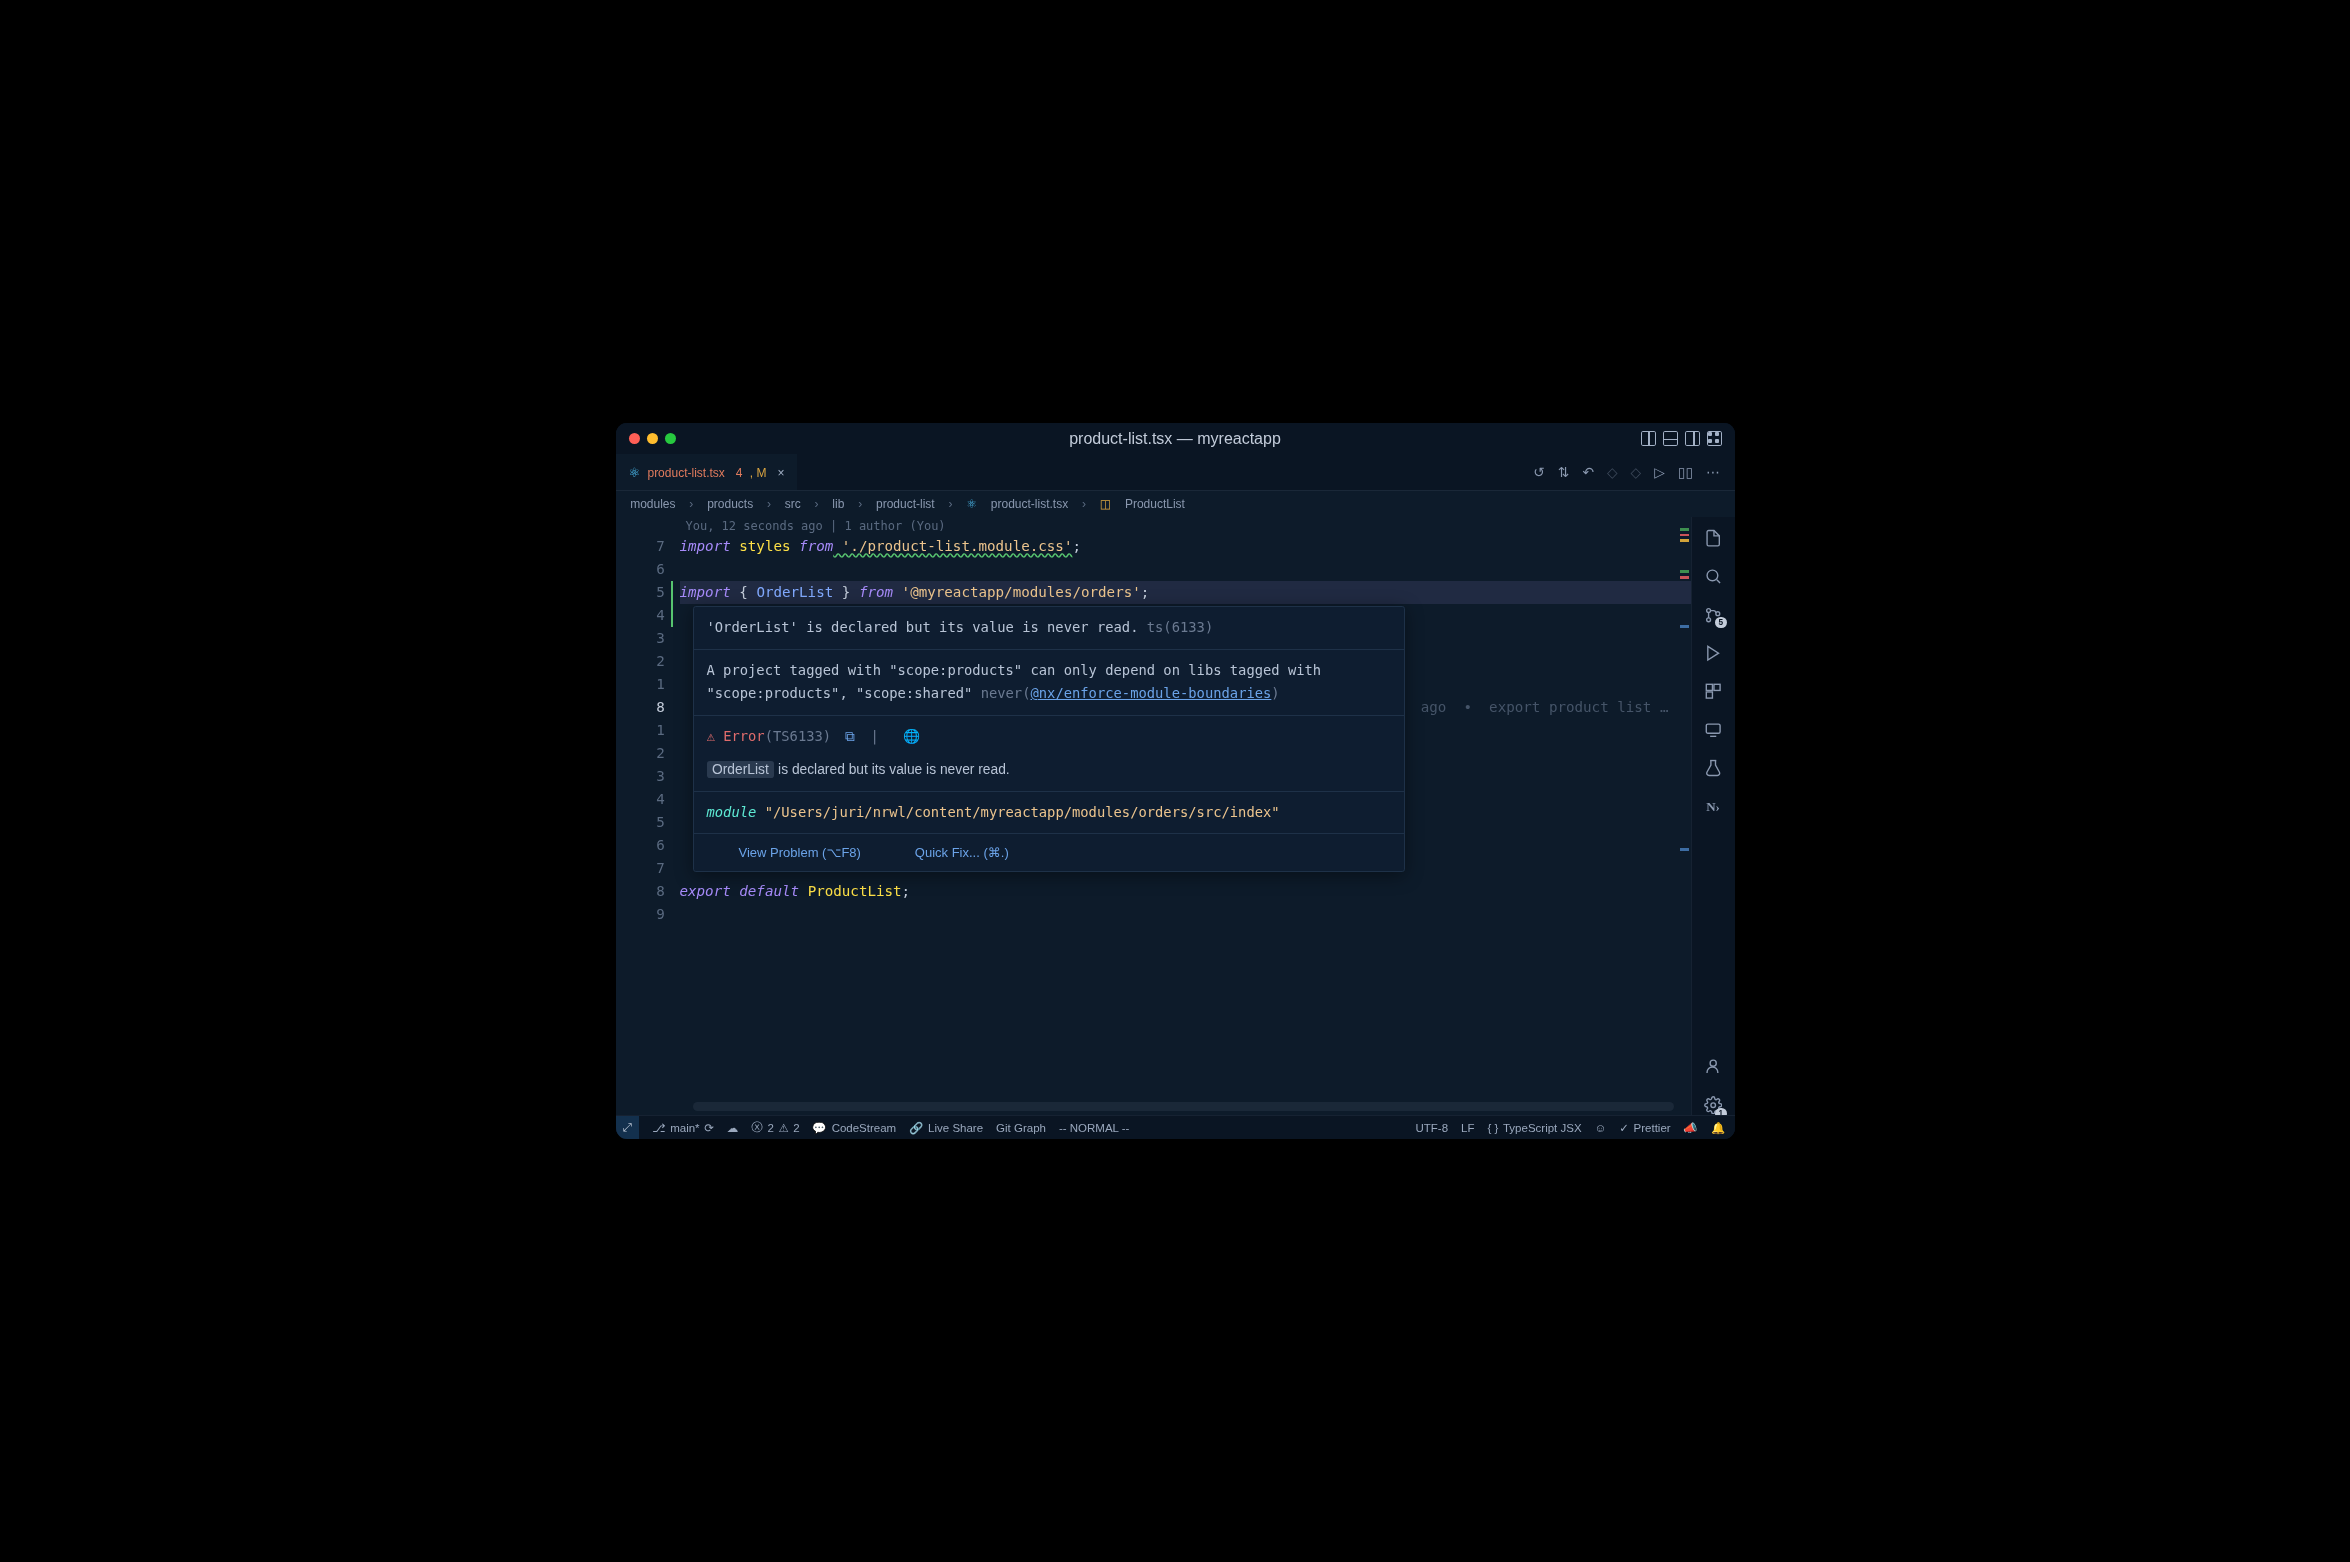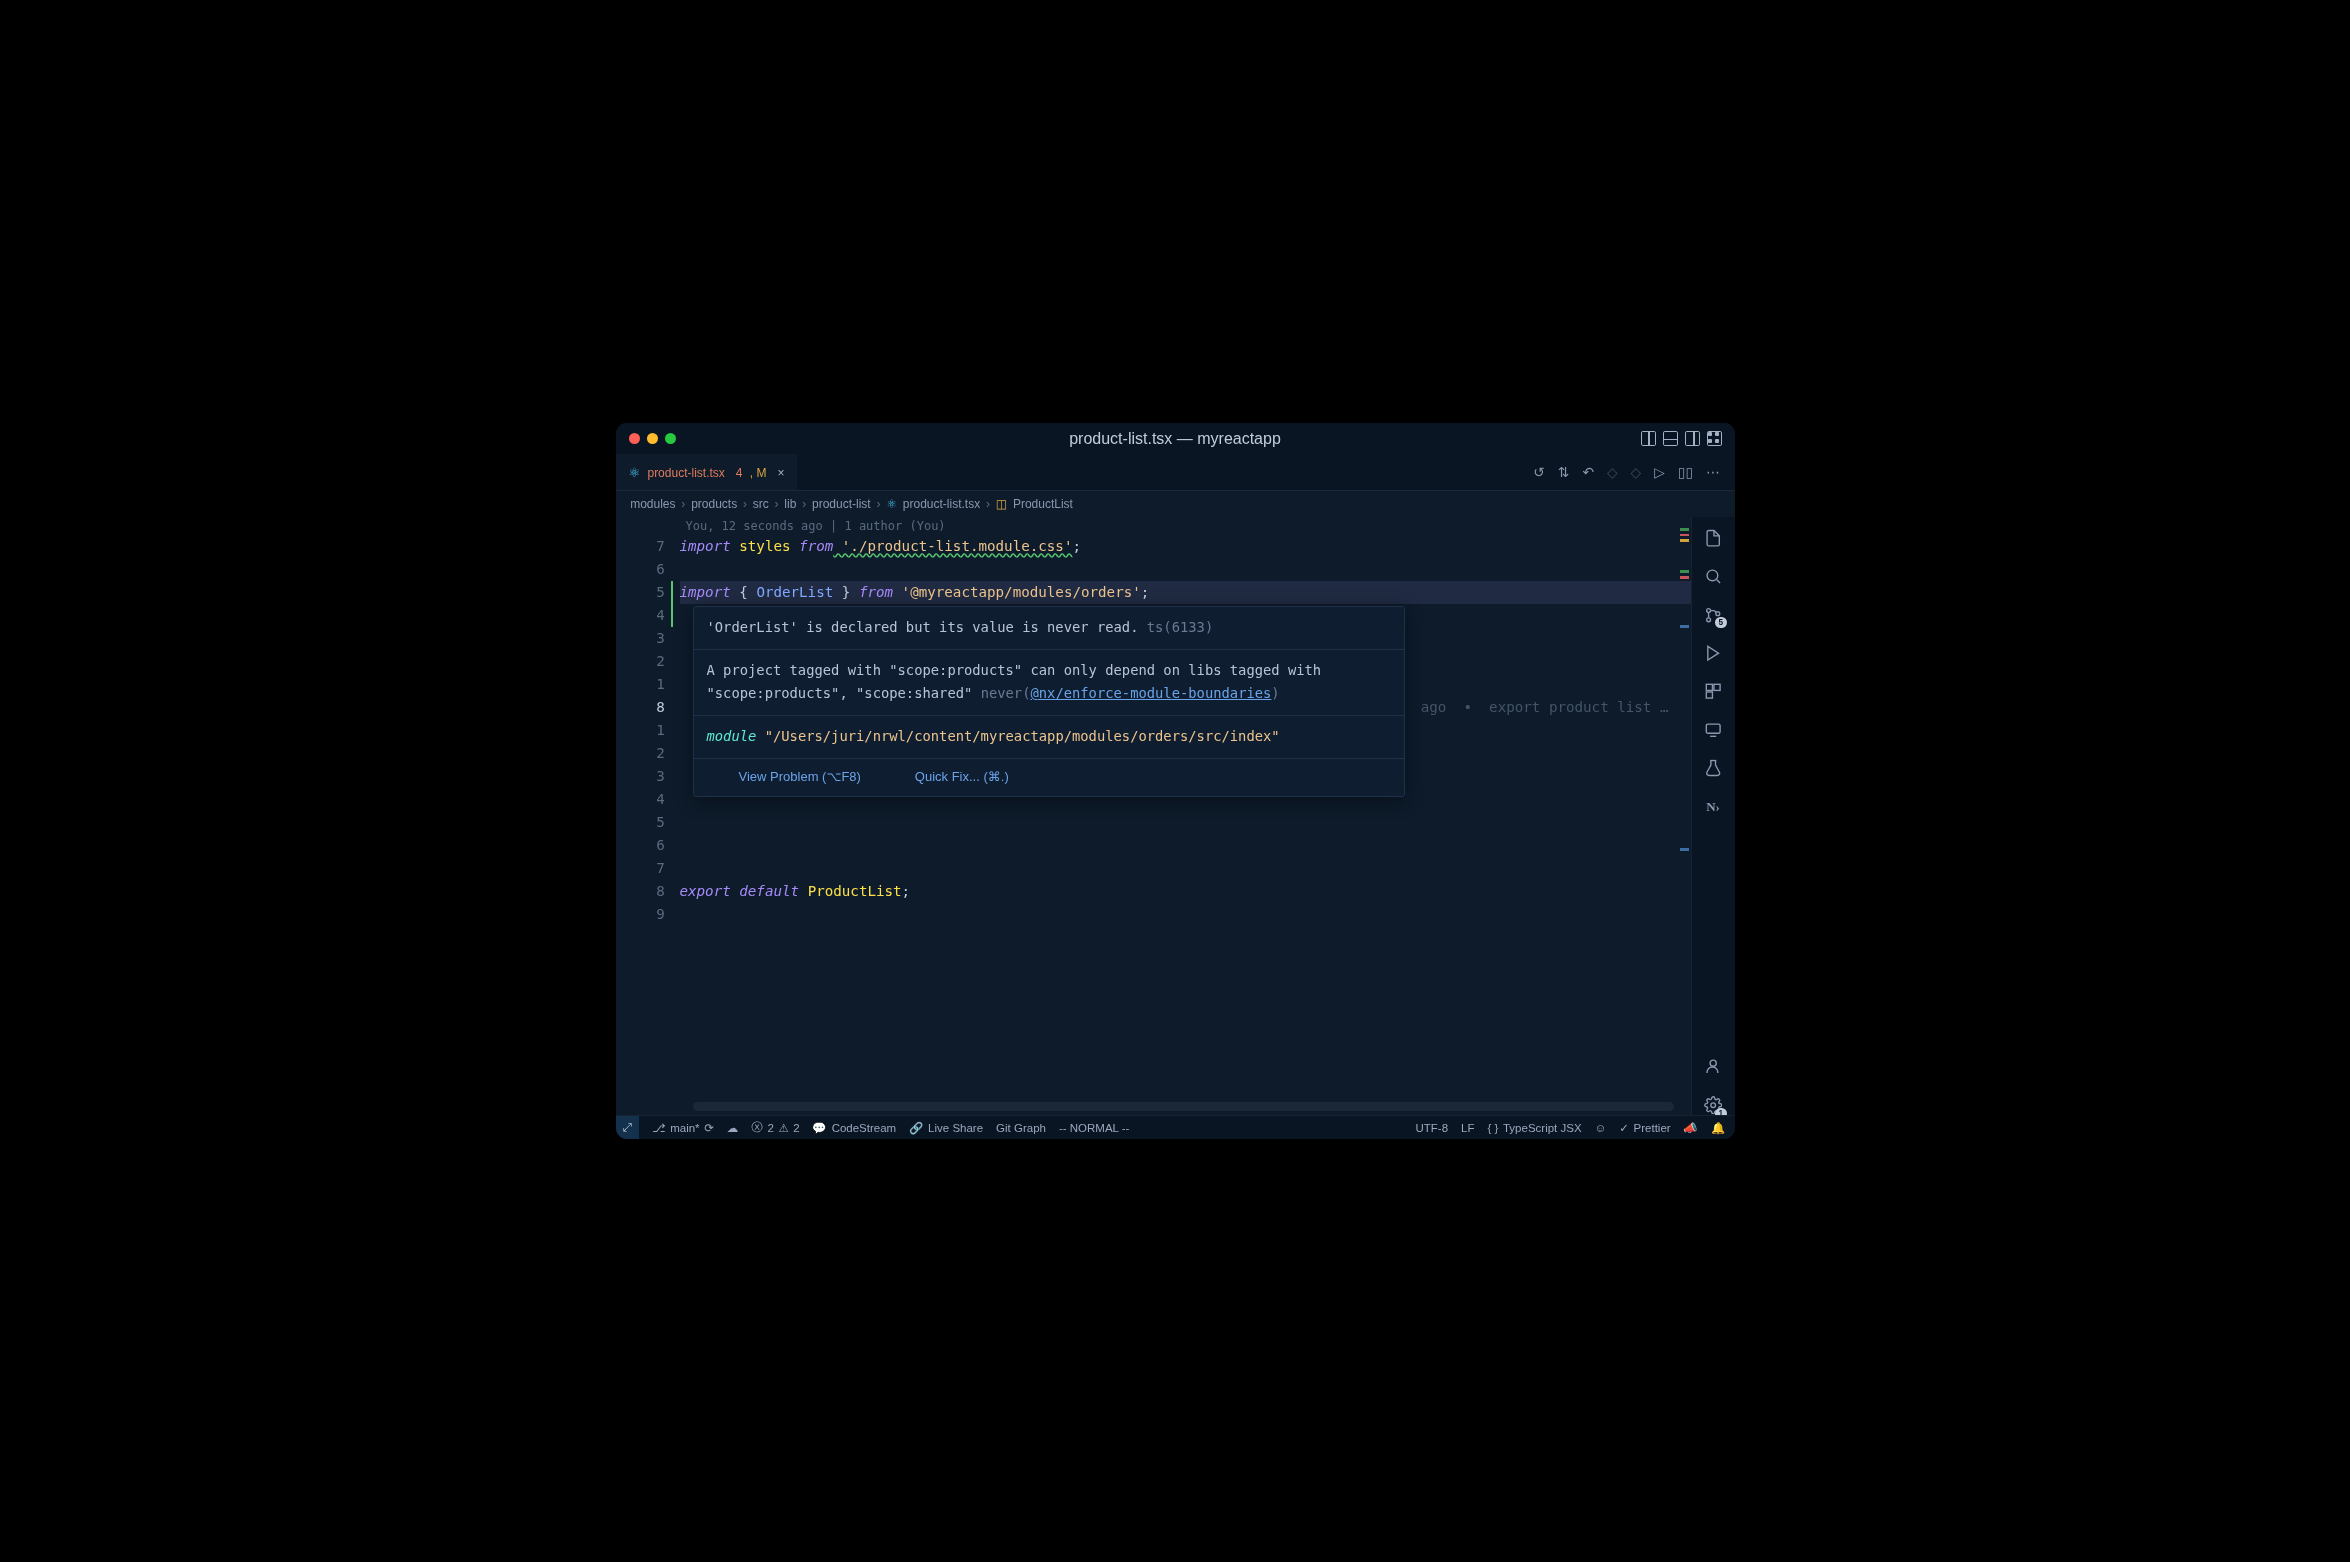--- a/index.html
+++ b/index.html
@@ -74,21 +74,21 @@
 .tab .close-x { color: #a3b1c6; cursor: pointer; margin-left:3.7px; }
 .tab-actions { margin-left: auto; display:flex; align-items:center; gap:13px; padding-right:14.7px; color:#8a98af;}
 .tab-actions span { cursor: pointer; font-size:13.8px; }
 .breadcrumb-bar {
   height: 26px;
   display: flex;
   align-items: center;
   padding: 0 14.7px;
   color: #8a98af;
   font-size: 12px;
-  gap: 4px;
+  gap: 12px;
 }
 .breadcrumb-bar .sep { color: #5a6a80; margin: 0 1.8px; }
 .breadcrumb-bar .react-icon { color: #4fc3f7; margin-right:1.8px;}
 .breadcrumb-bar .cube-icon { color: #d9a441; margin-right:1.8px;}
 .main {
   flex: 1;
   display: flex;
   position: relative;
   overflow: hidden;
 }
@@ -343,20 +343,29 @@
       </div>
 
       <div class="hover-popup">
         <div class="popup-section">
           <span>'OrderList' is declared but its value is never read.</span><span class="tscode"> ts(6133)</span>
         </div>
         <div class="popup-section">
           <span>A project tagged with "scope:products" can only depend on libs tagged with "scope:products", "scope:shared" </span><span class="tscode">never(</span><span class="link">@nx/enforce-module-boundaries</span><span class="tscode">)</span>
         </div>
         <div class="popup-section">
+          <span style="color:#e06c6c">⚠ </span><span class="popup-err-label">Error</span><span class="popup-err-code">(TS6133)</span>
+          <span class="popup-ext-icon">⧉</span>
+          <span class="popup-sep"> | </span>
+          <span class="popup-globe-icon">🌐</span>
+          <div style="margin-top:9.2px; font-family:-apple-system,sans-serif;">
+            <span class="code-chip">OrderList</span><span> is declared but its value is never read.</span>
+          </div>
+        </div>
+        <div class="popup-section">
           <span class="popup-module-kw">module</span><span class="popup-path"> "/Users/juri/nrwl/content/myreactapp/modules/orders/src/index"</span>
         </div>
         <div class="popup-section popup-links">
           <span class="link">View Problem (⌥F8)</span>
           <span class="linkgap"></span>
           <span class="link">Quick Fix... (⌘.)</span>
         </div>
       </div>
 
       <div class="minimap">

